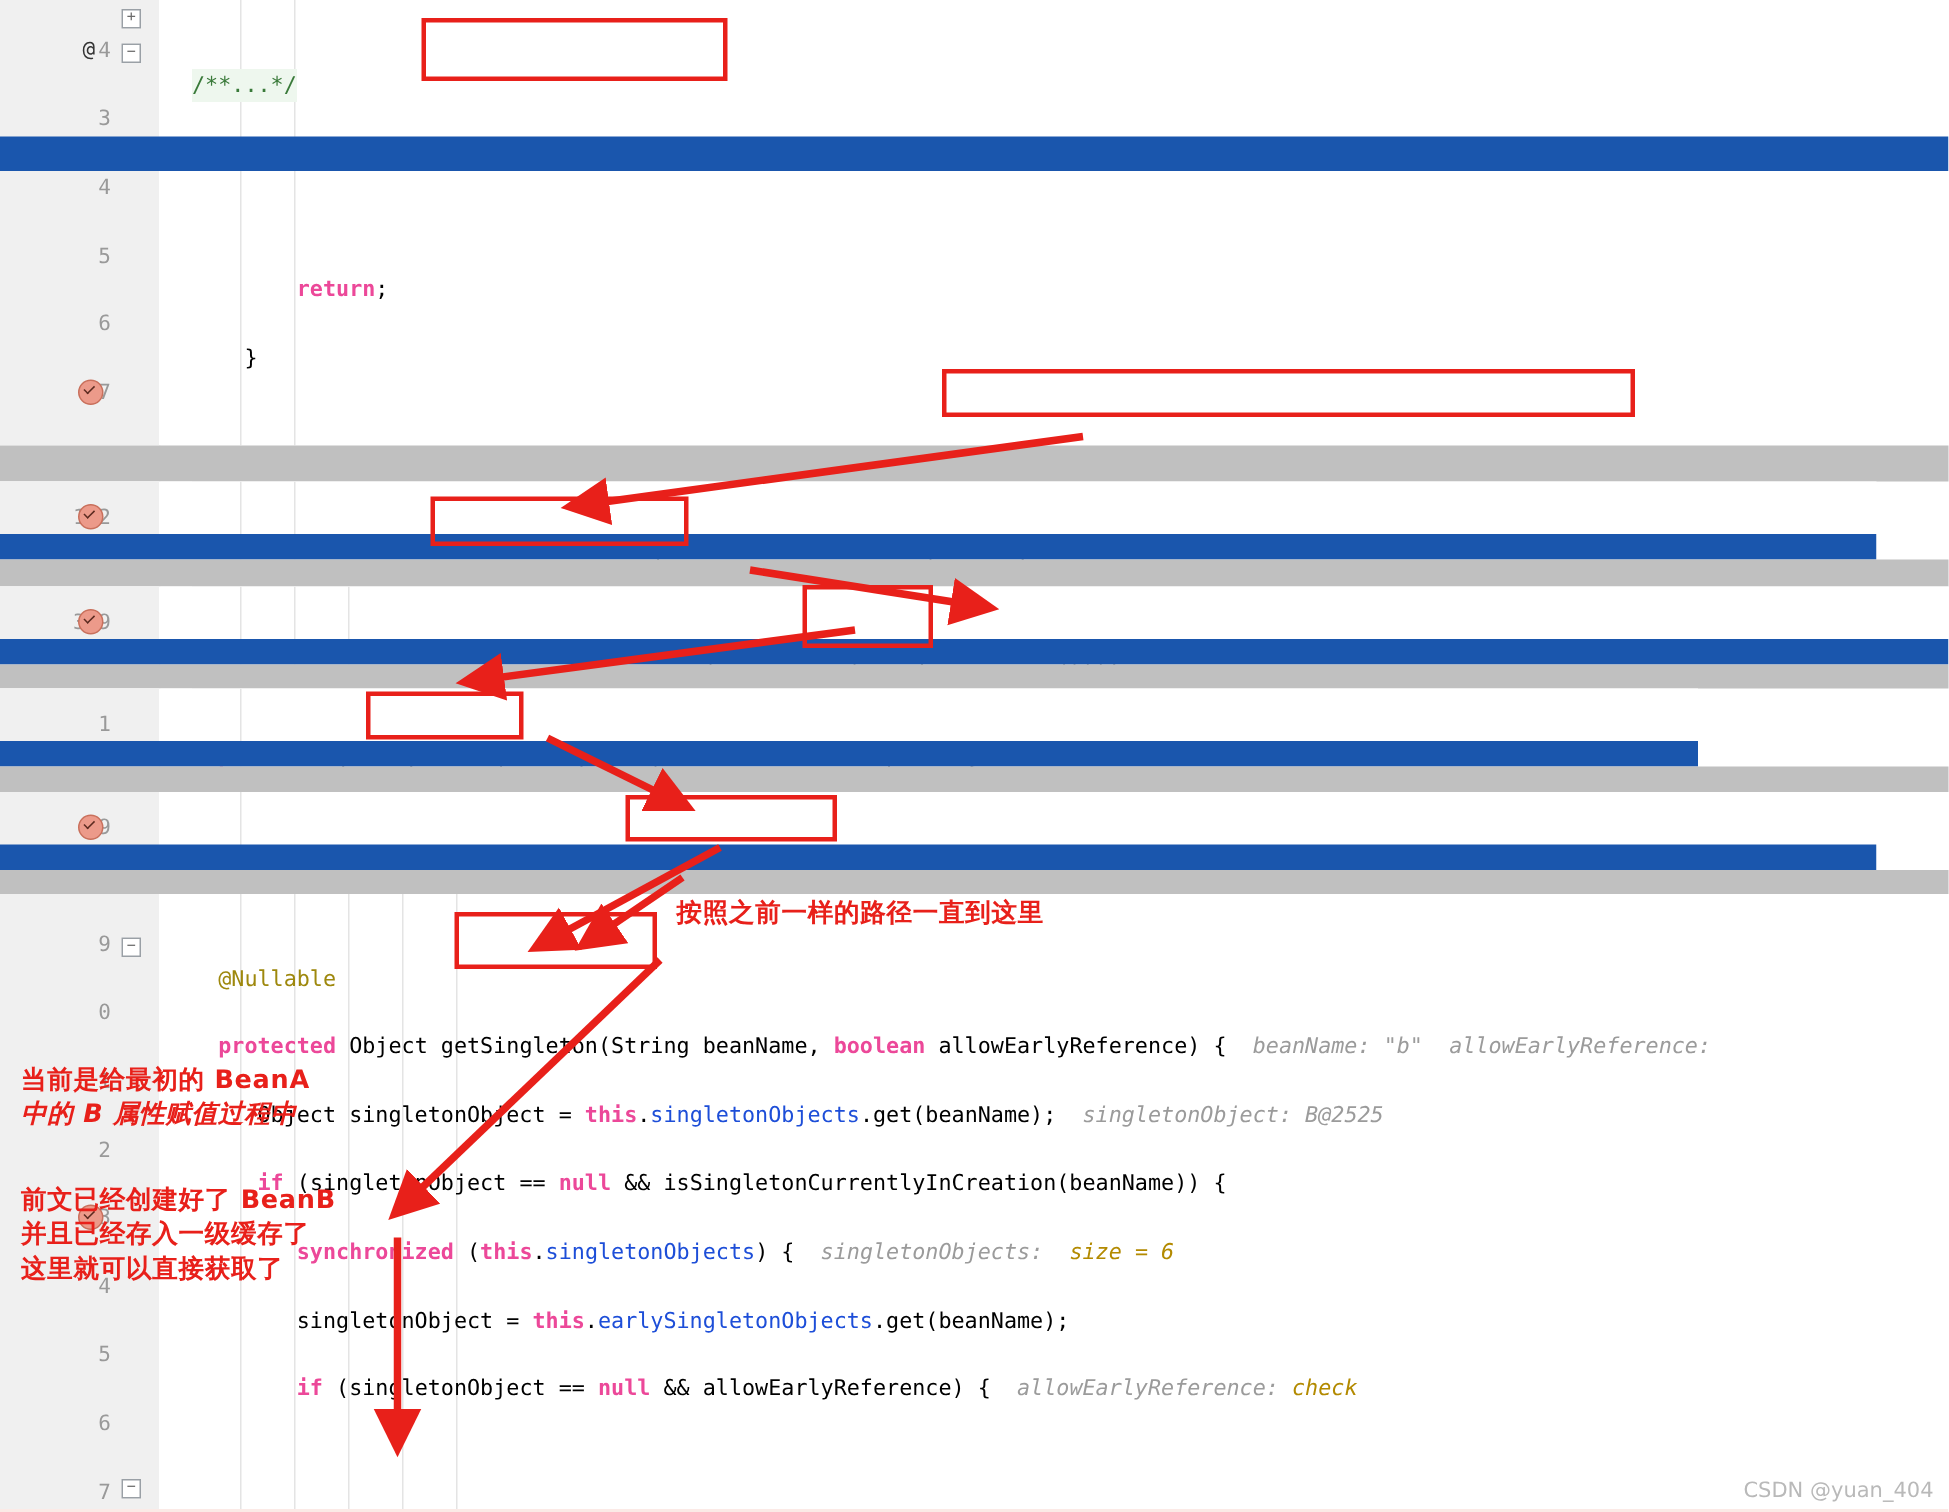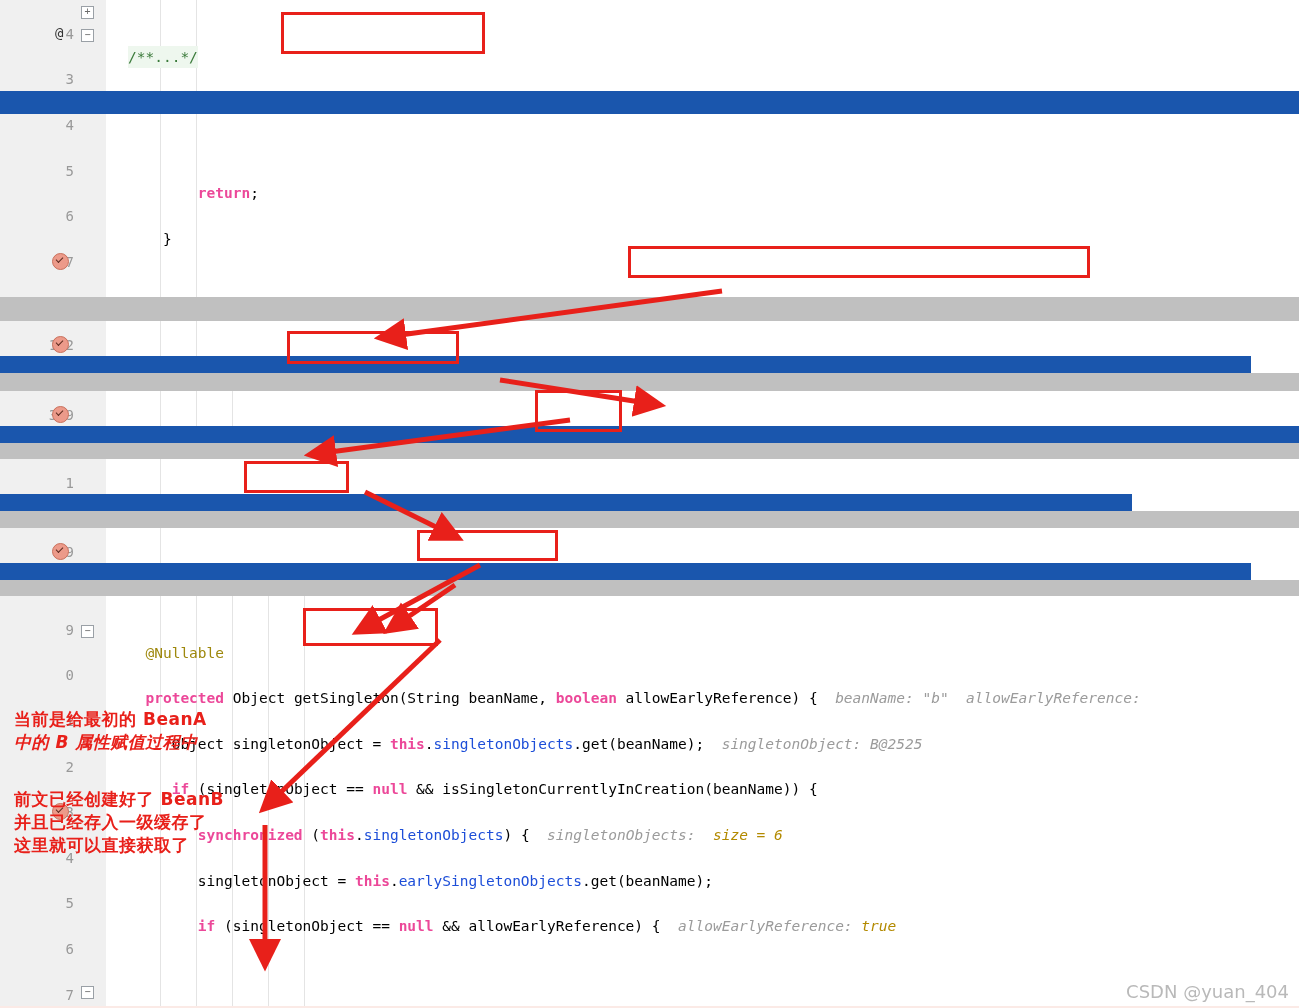--- a/index.html
+++ b/index.html
@@ -40,21 +40,21 @@
   
   .band{position:absolute;left:0;right:0;background:#c0c0c0;}
 
   
   .ovl{position:absolute;inset:0;pointer-events:none;}
   .rbox{position:absolute;border:3px solid #e8201a;box-sizing:border-box;}
 
   .zh{position:absolute;color:#e8201a;font-family:"DejaVu Sans","Liberation Sans",sans-serif;
       font-weight:bold;font-size:17px;white-space:nowrap;letter-spacing:.5px;}
 
-  .wm{position:absolute;right:10px;bottom:6px;color:#b9b9b9;font-size:18px;
+  .wm{position:absolute;right:10px;bottom:6px;color:#b9b9b9;font-size:14px;
       font-family:"DejaVu Sans","Liberation Sans",sans-serif;}
   .ficon{position:absolute;width:11px;height:11px;border:1px solid #9aa0a6;color:#6b6b6b;
          font-size:10px;line-height:10px;text-align:center;background:#fff;}
   .bp{position:absolute;width:15px;height:15px;border-radius:50%;background:#ec9a8a;
       border:1px solid #c9705c;}
   .bp:after{content:"";position:absolute;left:3px;top:3px;width:6px;height:3px;
       border-left:1.6px solid #5c2b20;border-bottom:1.6px solid #5c2b20;transform:rotate(-45deg);}
   .atsym{position:absolute;color:#333;font-size:14px;}
 </style>
 </head>
@@ -227,21 +227,21 @@
       <span class="code">        <span class="kw">synchronized</span> (<span class="kw">this</span>.<span class="fld">singletonObjects</span>) {  <span class="dbg">singletonObjects:</span>  <span class="dbgv">size = 6</span></span>
     </div>
 
     <div class="line" style="top:114px;">
       <span class="ln">4</span>
       <span class="code">        singletonObject = <span class="kw">this</span>.<span class="fld">earlySingletonObjects</span>.get(beanName);</span>
     </div>
 
     <div class="line" style="top:136.8px;">
       <span class="ln">5</span>
-      <span class="code">        <span class="kw">if</span> (singletonObject == <span class="kw">null</span> &amp;&amp; allowEarlyReference) {  <span class="dbg">allowEarlyReference:</span> <span class="dbgv">true</span></span>
+      <span class="code">        <span class="kw">if</span> (singletonObject == <span class="kw">null</span> &amp;&amp; allowEarlyReference) {  <span class="dbg">allowEarlyReference:</span> <span class="dbgv">check</span></span>
     </div>
 
     <div class="line" style="top:159.6px;">
       <span class="ln">6</span>
     </div>
 
     <div class="line" style="top:182.4px;">
       <span class="ln">7</span>
       <span class="code">            (singletonFactory != ) {</span>
     </div>
@@ -283,20 +283,21 @@
   <div class="ovl">
     <div class="rbox" style="left:281px;top:12px;width:204px;height:42px;"></div>
     <div class="rbox" style="left:628px;top:246px;width:462px;height:32px;"></div>
     <div class="rbox" style="left:287px;top:331px;width:172px;height:33px;"></div>
     <div class="rbox" style="left:535px;top:390px;width:87px;height:42px;"></div>
     <div class="rbox" style="left:244px;top:461px;width:105px;height:32px;"></div>
     <div class="rbox" style="left:417px;top:530px;width:141px;height:31px;"></div>
     <div class="rbox" style="left:303px;top:608px;width:135px;height:38px;"></div>
   </div>
 
+  <div class="zh" style="left:451px;top:597px;">按照之前一样的路径一直到这里</div>
   <div class="zh" style="left:14px;top:708px;">当前是给最初的 BeanA</div>
   <div class="zh" style="left:14px;top:731px;font-style:italic;">中的 B 属性赋值过程中</div>
   <div class="zh" style="left:14px;top:788px;">前文已经创建好了 BeanB</div>
   <div class="zh" style="left:14px;top:811px;">并且已经存入一级缓存了</div>
   <div class="zh" style="left:14px;top:834px;">这里就可以直接获取了</div>
 
   <div class="wm">CSDN @yuan_404</div>
 </div>
 
 </body></html>

